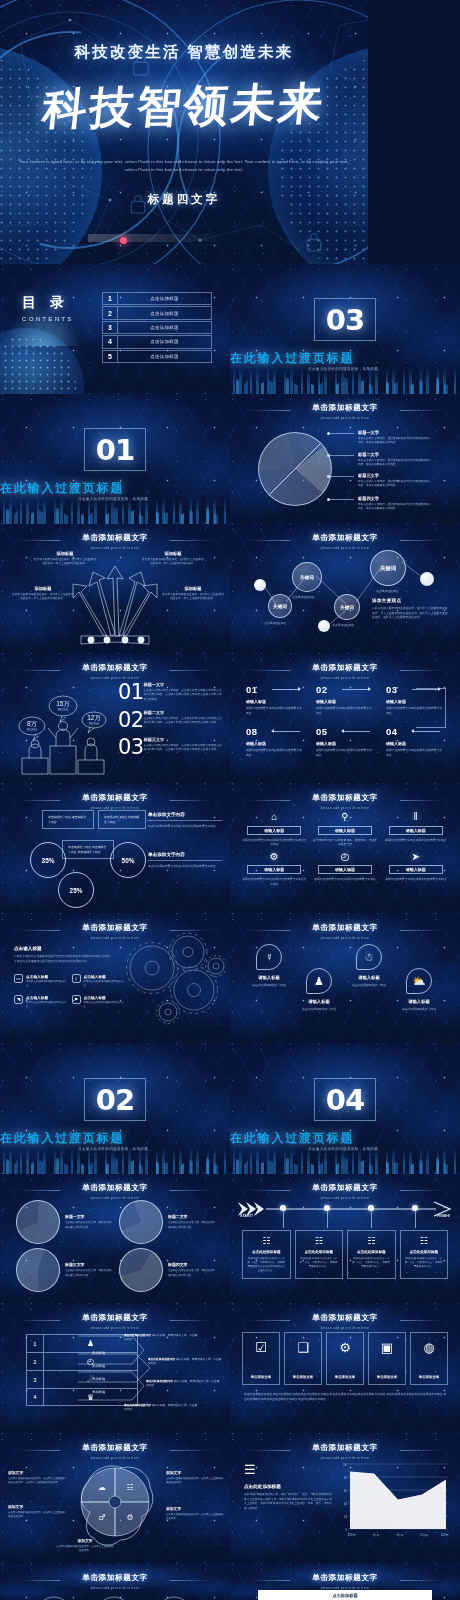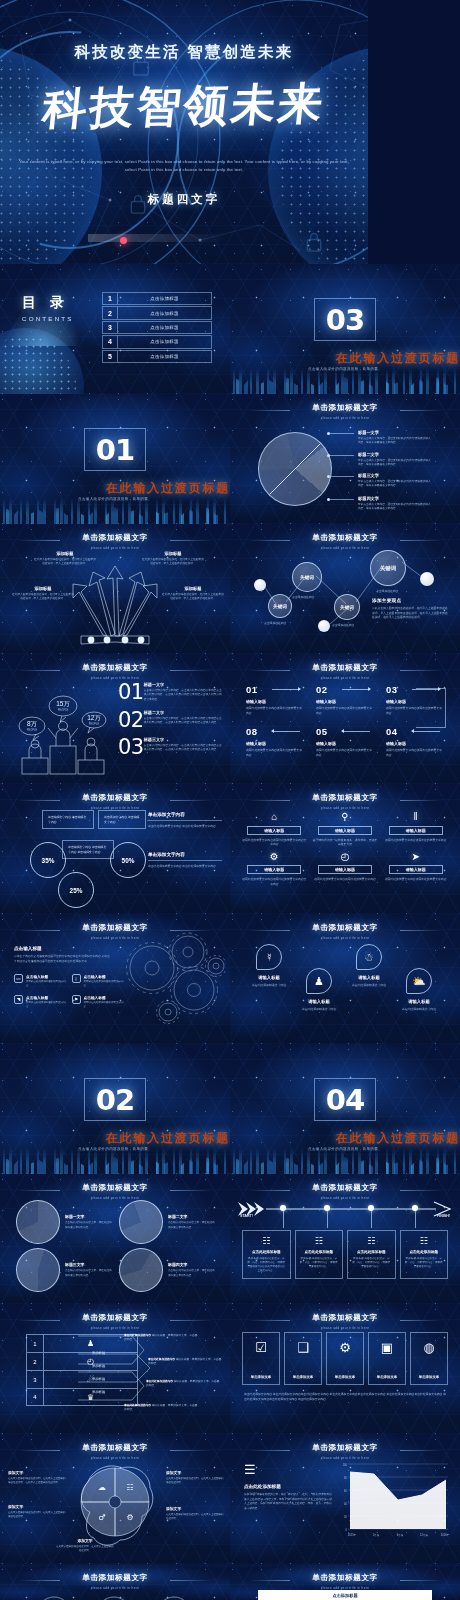--- a/index.html
+++ b/index.html
@@ -91,21 +91,21 @@
     background:linear-gradient(90deg,transparent,rgba(150,200,255,.55)); }
   .s-title .rulel { left:18px; }
   .s-title .ruler { right:18px; background:linear-gradient(270deg,transparent,rgba(150,200,255,.55)); }
 
   
   .div-box { position:absolute; left:50%; top:34px; transform:translateX(-50%);
     width:62px; height:43px; border:1.2px solid rgba(170,205,245,.55);
     display:flex; align-items:center; justify-content:center; }
   .div-num { font-family:"DejaVu Sans",sans-serif; font-weight:700; font-size:29px; color:#fff;
     letter-spacing:-1px; text-shadow:0 0 12px rgba(150,205,255,.85); }
-  .div-h { position:absolute; left:0; right:0; top:86px; text-align:right; color:#c2410c;
+  .div-h { position:absolute; left:0; right:0; top:86px; text-align:left; color:#0ea5e9;
     font-size:12px; font-weight:700; letter-spacing:1.8px; text-shadow:0 0 10px rgba(140,200,255,.7); }
   .div-p { position:absolute; left:0; right:0; top:103px; text-align:center; color:#9dbfe4;
     font-size:3.6px; letter-spacing:.3px; }
 
   
   .toc-left { position:absolute; left:22px; top:30px; }
   .toc-cn { color:#fff; font-size:14px; font-weight:700; letter-spacing:5px;
     text-shadow:0 0 10px rgba(140,200,255,.8); }
   .toc-en { color:#cfe2f7; font-size:6.2px; letter-spacing:2.2px; margin-top:3px; text-align:center; }
   .toc-globe { position:absolute; left:-34px; bottom:-52px; width:118px; height:118px;

